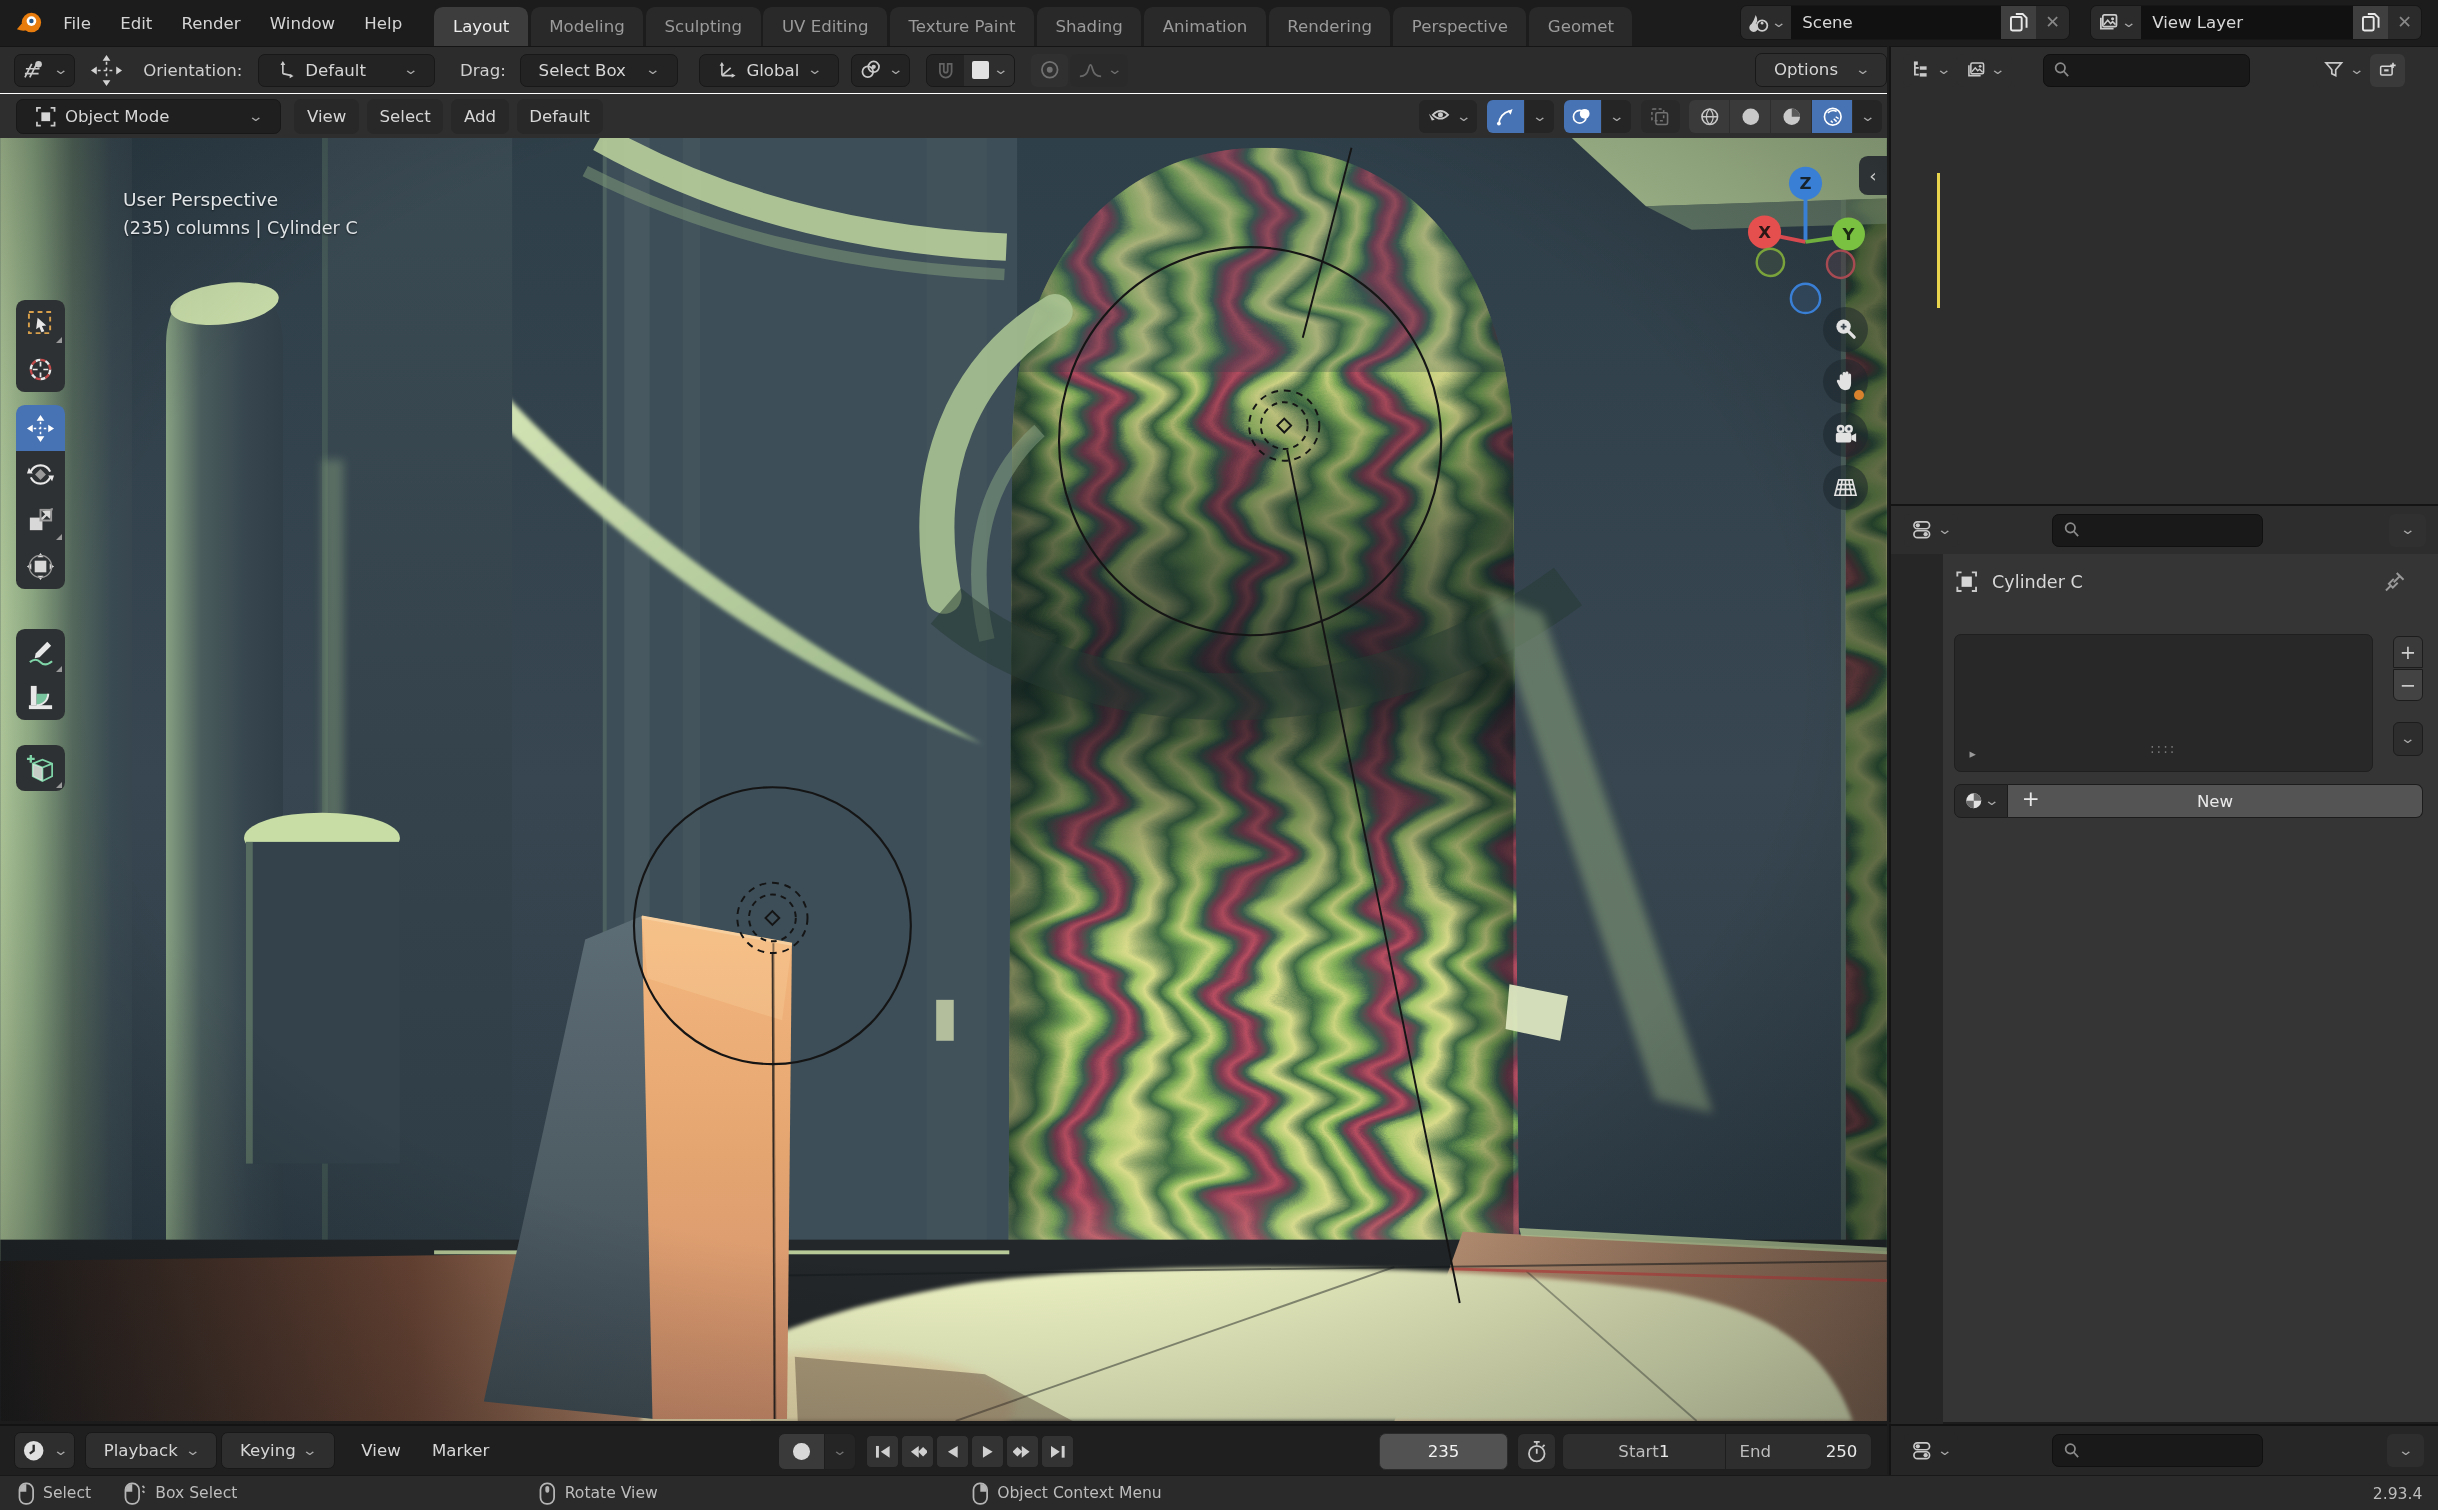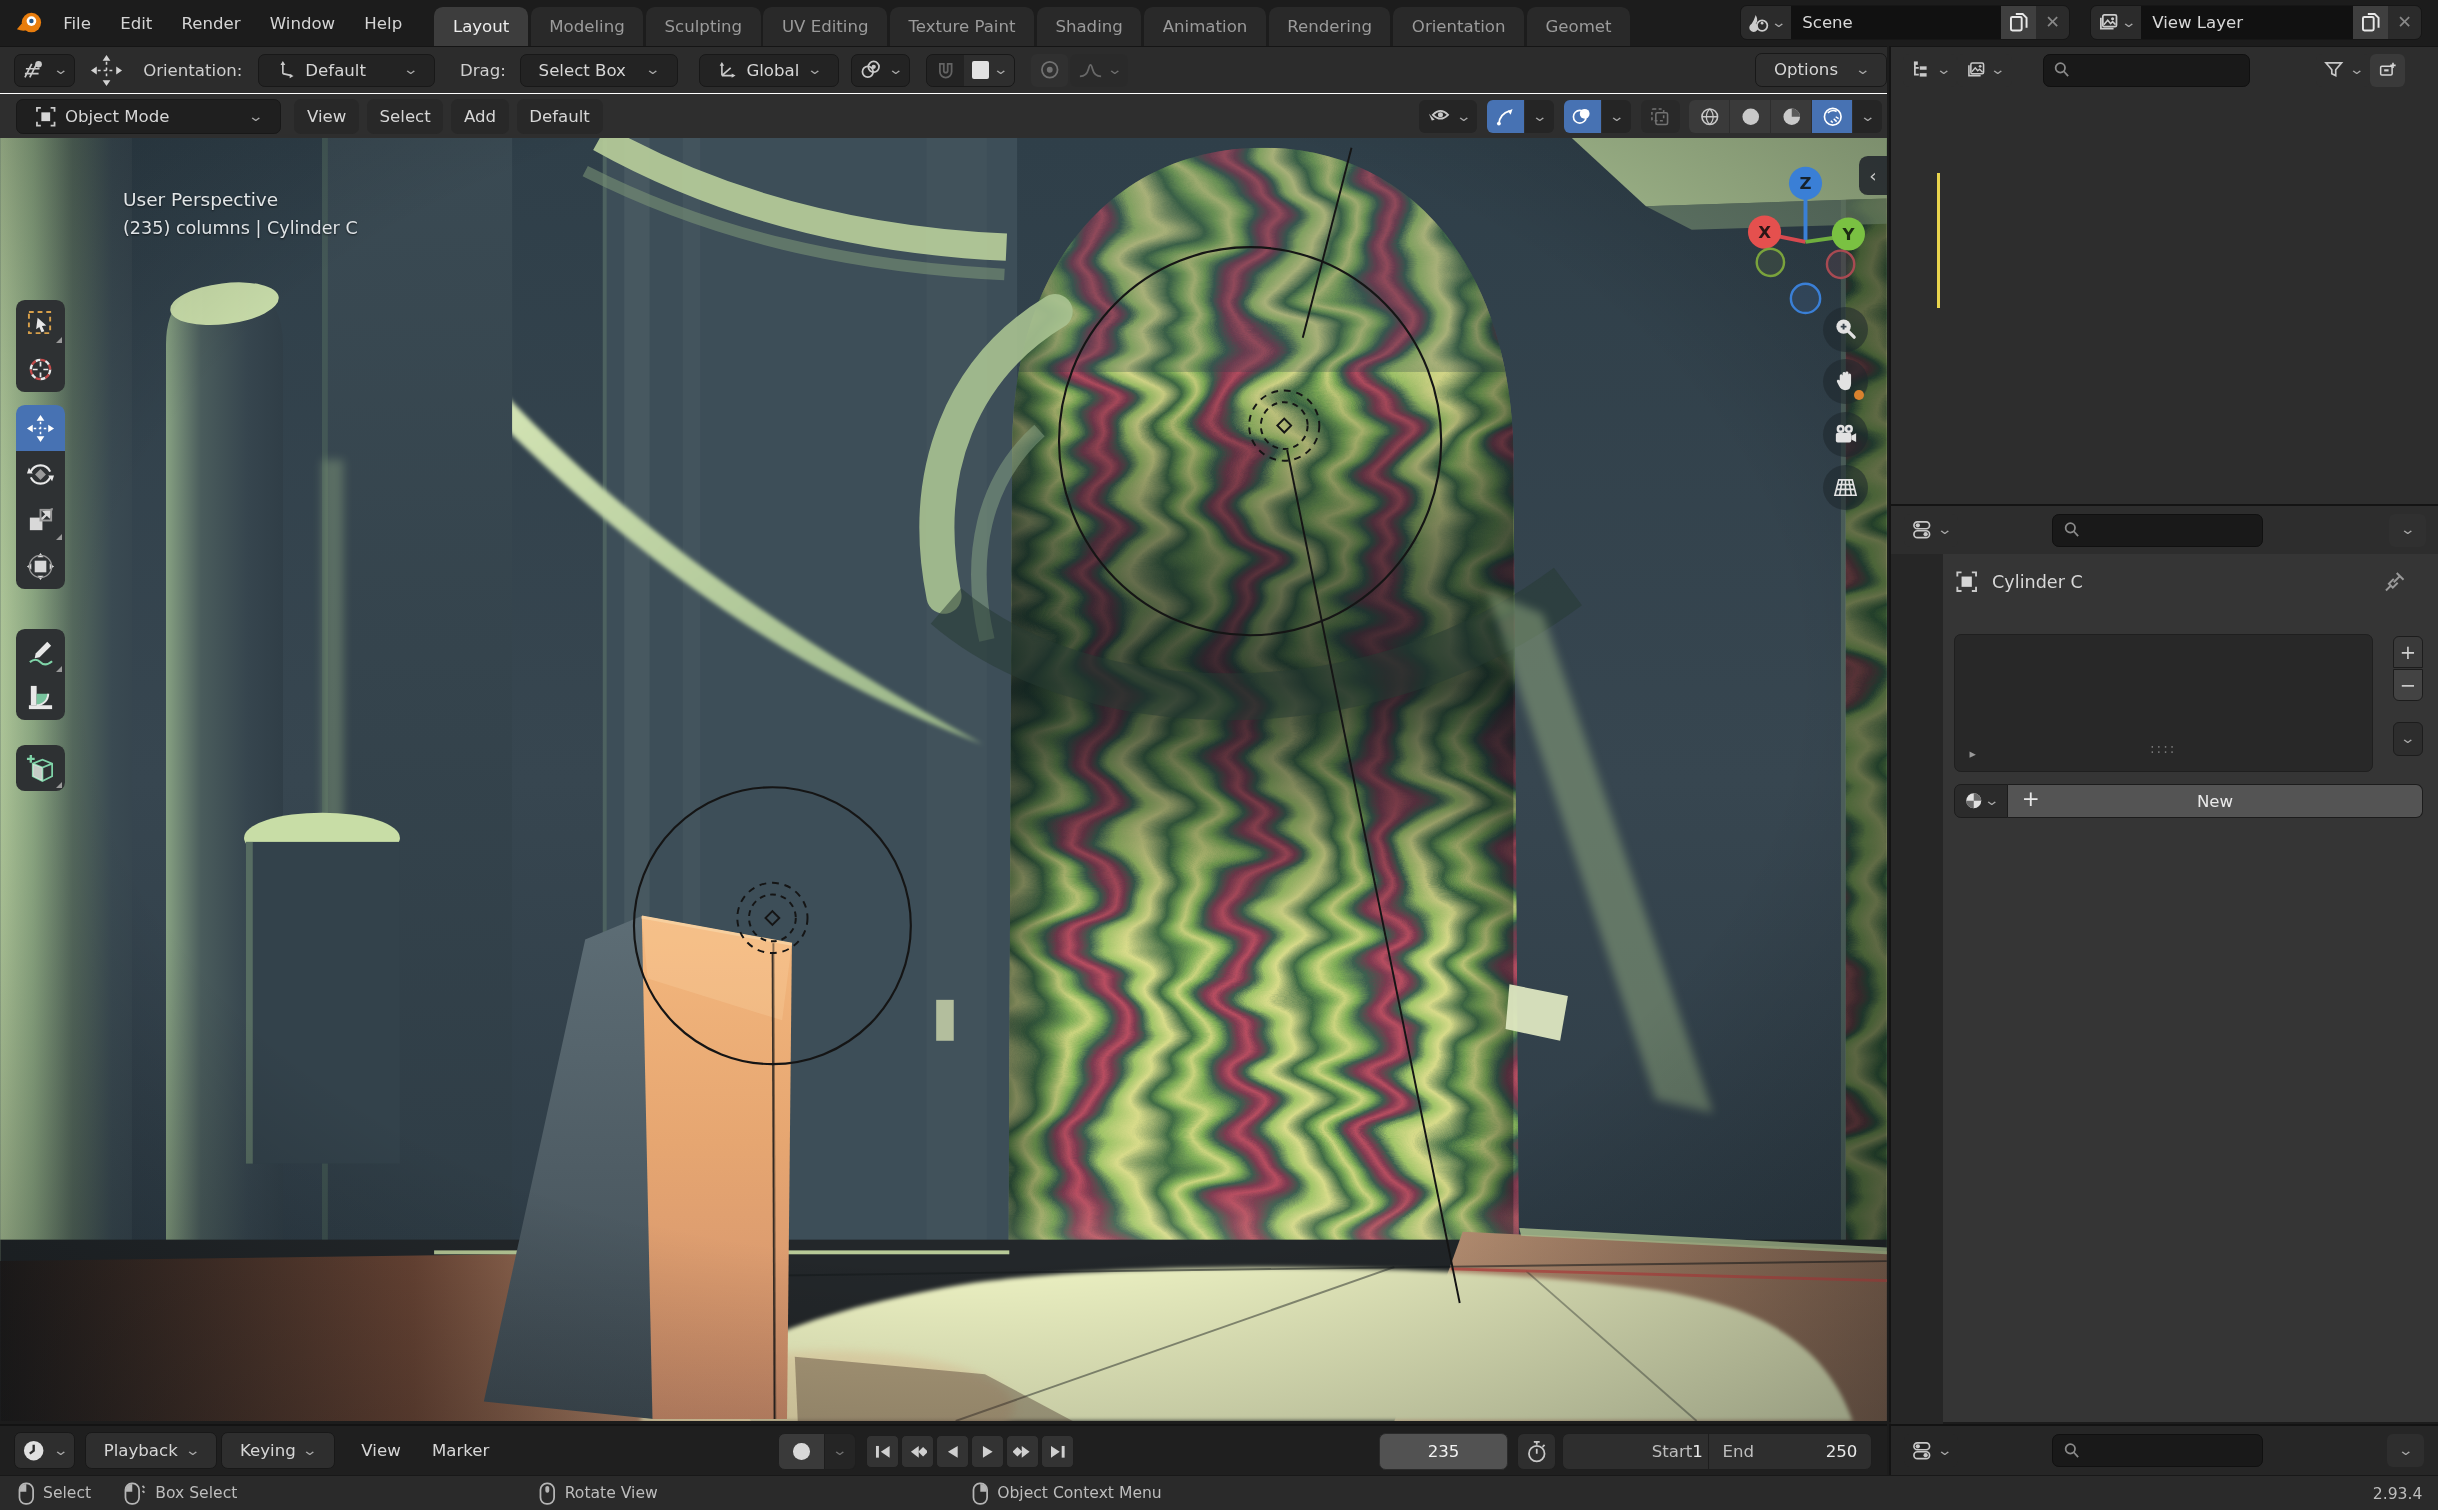--- a/index.html
+++ b/index.html
@@ -51,21 +51,21 @@
   <div class="menu-item">Help</div>
   <div class="row" style="margin-left:17.6px;width:1268px;overflow:hidden">
     <div class="tab active">Layout</div>
     <div class="tab">Modeling</div>
     <div class="tab">Sculpting</div>
     <div class="tab">UV Editing</div>
     <div class="tab">Texture Paint</div>
     <div class="tab">Shading</div>
     <div class="tab">Animation</div>
     <div class="tab">Rendering</div>
-    <div class="tab">Orientation</div>
+    <div class="tab">Perspective</div>
     <div class="tab">Geomet</div>
   </div>
   <div class="abs idchip" style="left:1740px;top:4.9px;width:330px">
     <div class="seg-ico">
       <svg width="23.4" height="23.4" viewBox="0 0 24 24">
         <path d="M9,4 Q12,10 9,13 A4.5,4.5 0 1 1 4.8,13 Q7,10 9,4Z" fill="#ccc"></path>
         <circle cx="15.5" cy="15" r="5.4" fill="none" stroke="#ccc" stroke-width="1.8"></circle>
         <circle cx="15.5" cy="12.5" r="1.4" fill="#ccc"></circle>
       </svg>
         <span class="chev">⌄</span>
@@ -758,21 +758,21 @@
   </div>
 
   <div class="abs row" style="left:1379px;top:6.8px;width:129px;height:37px;background:#525252;border:1px solid #2a2a2a;border-radius:6.8px;justify-content:center;color:#f2f2f2">235</div>
   <div class="abs row" style="left:1517px;top:6.8px;width:39px;height:37px;background:#2e2e2e;border:1px solid #1e1e1e;border-radius:6.8px;justify-content:center">
     <svg width="21.5" height="23.4" viewBox="0 0 22 24">
         <circle cx="11" cy="14" r="8" fill="none" stroke="#c9c9c9" stroke-width="1.8"></circle>
         <path d="M11,14 L11,9 M8,2 L14,2 M11,2 L11,5 M17,7 L19,5" stroke="#c9c9c9" stroke-width="1.8"></path>
       </svg>
   </div>
   <div class="abs row" style="left:1562px;top:6.8px;width:310px;height:37px;background:#2e2e2e;border:1px solid #1e1e1e;border-radius:6.8px">
-    <div class="row" style="flex:1;padding:0 5px;justify-content:flex-end;border-right:1px solid #1e1e1e;height:100%">
+    <div class="row" style="flex:1;padding:0 22px;justify-content:center;border-right:1px solid #1e1e1e;height:100%">
       <span style="color:#bdbdbd">Start</span>
       <span style="color:#e8e8e8">1</span>
     </div>
     <div class="row" style="flex:1;padding:0 13.7px;justify-content:space-between;height:100%">
       <span style="color:#bdbdbd">End</span>
       <span style="color:#e8e8e8">250</span>
     </div>
   </div>
 </div>
 

